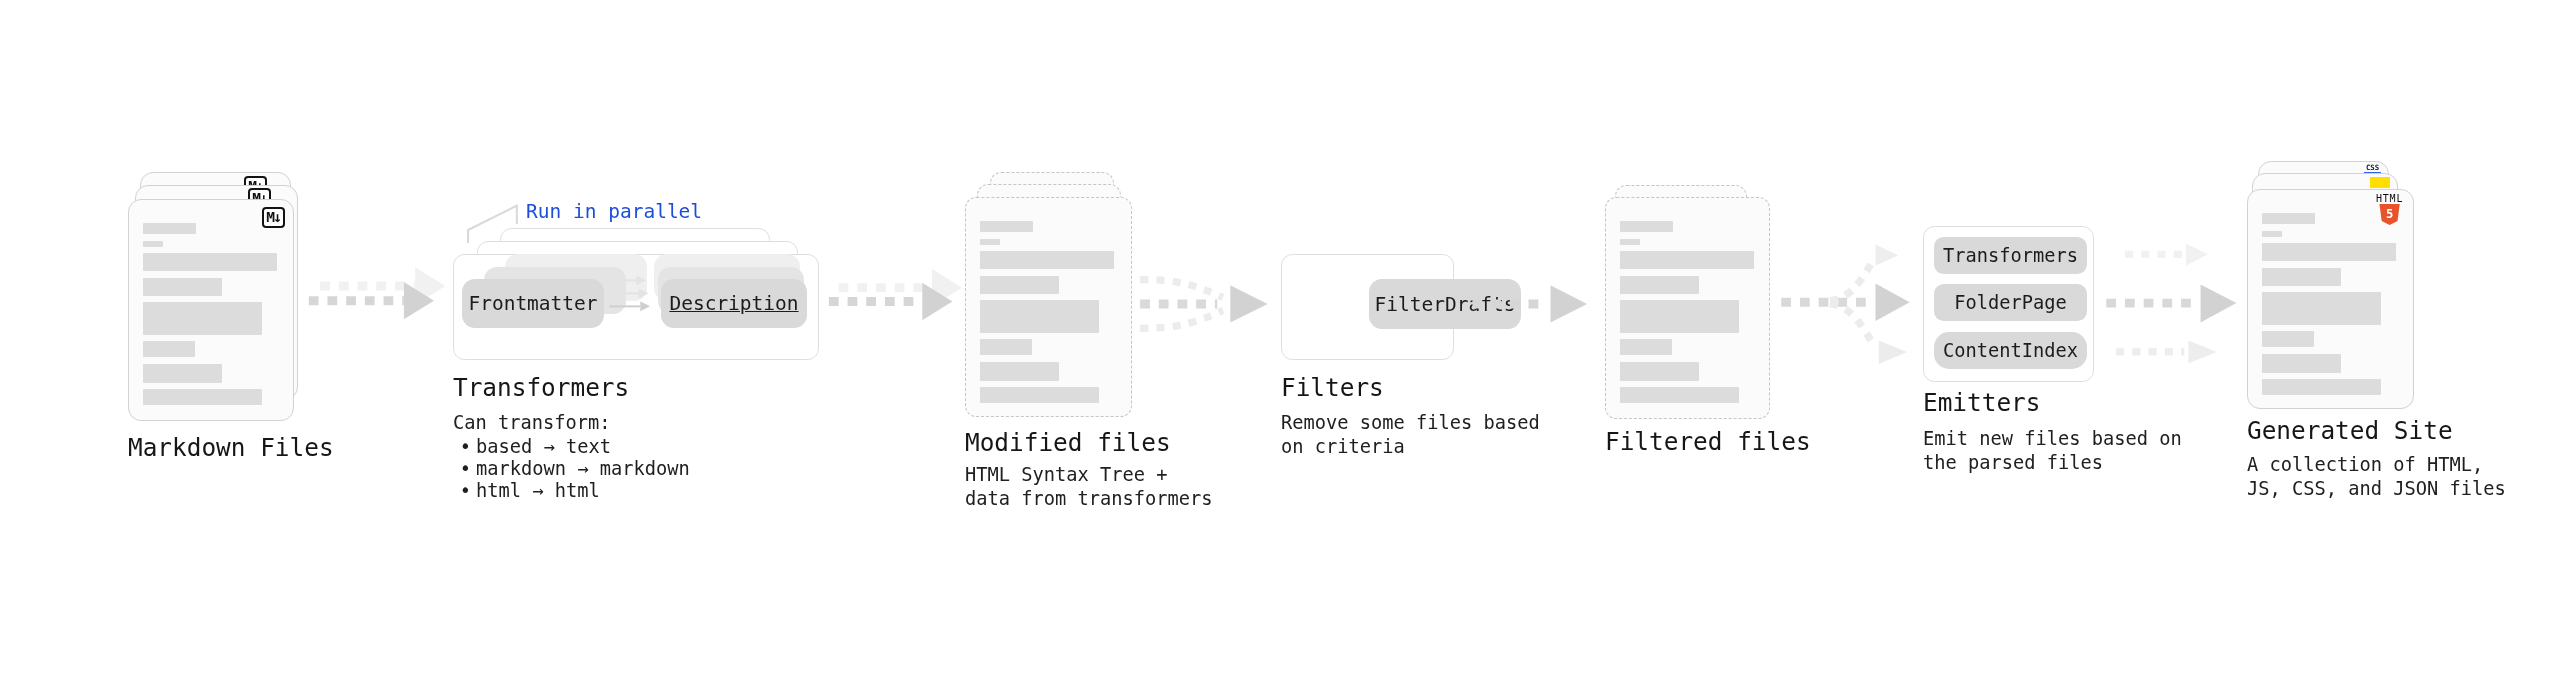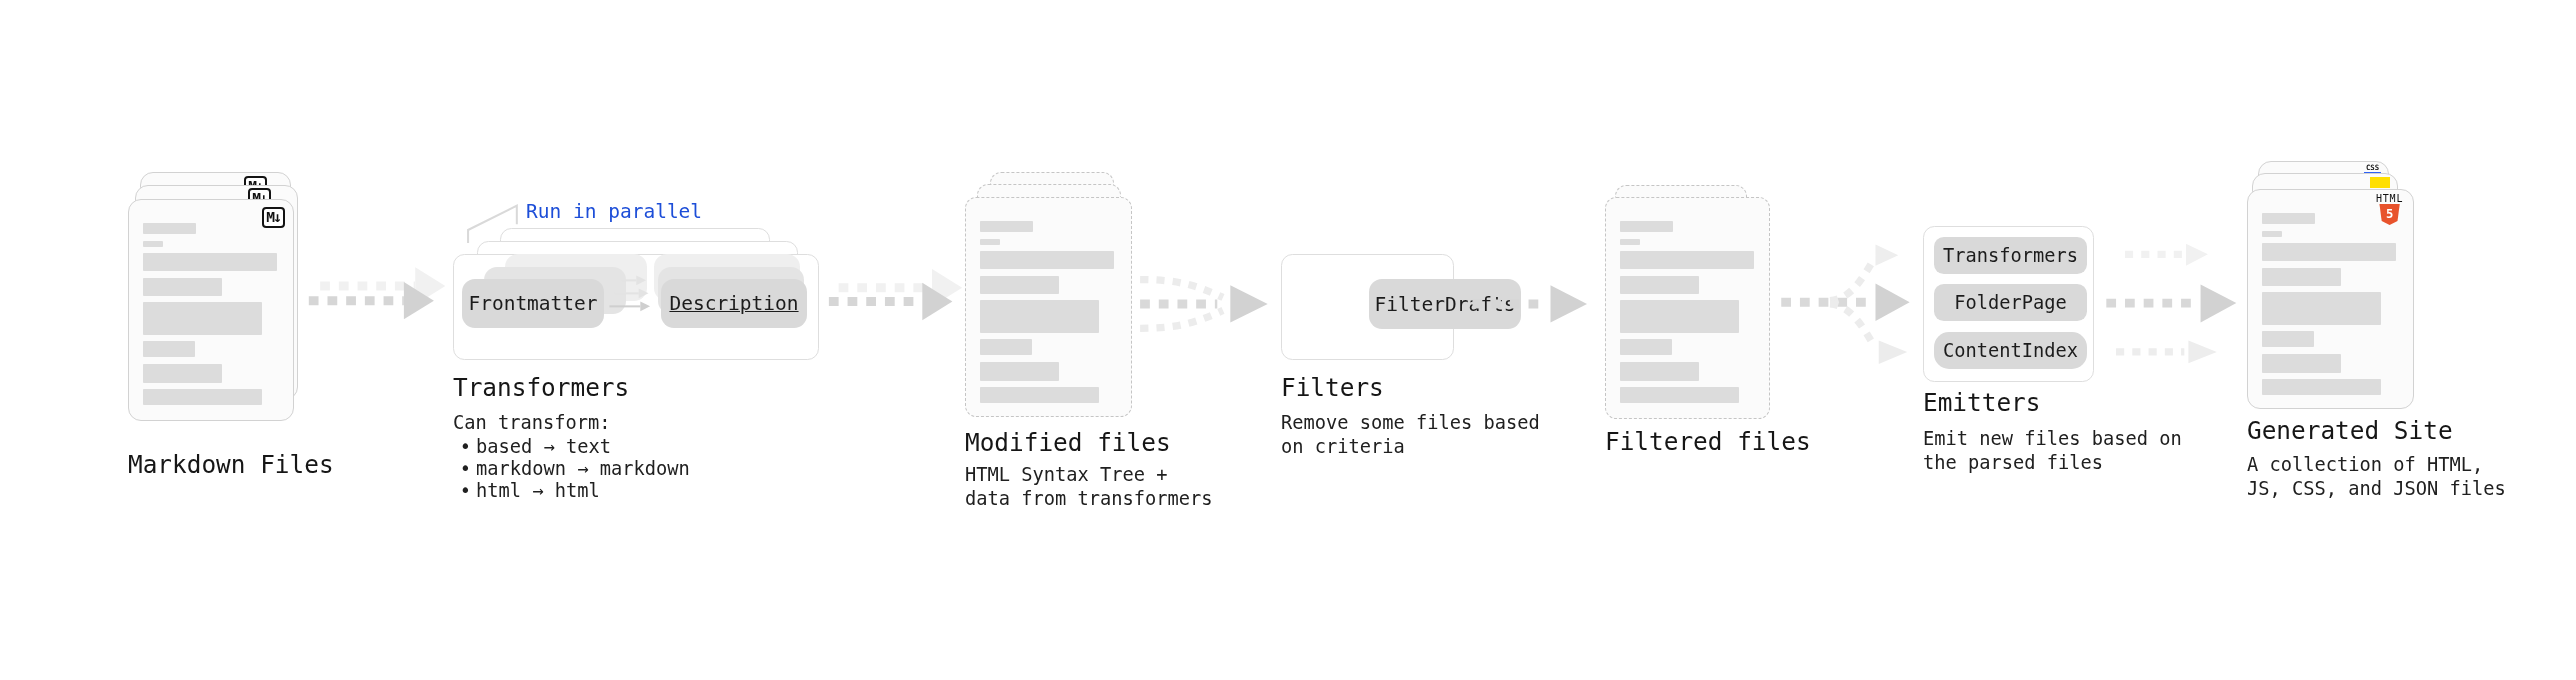--- a/index.html
+++ b/index.html
@@ -64,21 +64,21 @@
         <div class="bar" style="width:53px;height:11.4px"></div>
         <div class="bar" style="width:19.5px;height:5.7px"></div>
         <div class="bar" style="width:134px;height:18px"></div>
         <div class="bar" style="width:79px;height:18px"></div>
         <div class="bar" style="width:119px;height:32.5px"></div>
         <div class="bar" style="width:52px;height:16.3px"></div>
         <div class="bar" style="width:79px;height:18.7px"></div>
         <div class="bar" style="width:119px;height:16.3px"></div>
       </div>
     </div>
-    <div class="title" style="left:128px;top:450px;">Markdown Files</div>
+    <div class="title" style="left:128px;top:433px;">Markdown Files</div>
   </div>
 
   
   <div class="grp">
     <div class="obox z1" style="left:500px;top:228px;width:270px;height:107px;"></div>
     <div class="obox z2" style="left:477px;top:241px;width:321px;height:106px;"></div>
     <div class="obox z3" style="left:453px;top:254px;width:366px;height:106px;"></div>
 
     <div class="pill ghost2 z4" style="left:505px;top:254px;width:142px;height:47px;"></div>
     <div class="pill ghost1 z4" style="left:484px;top:267px;width:142px;height:47px;"></div>

